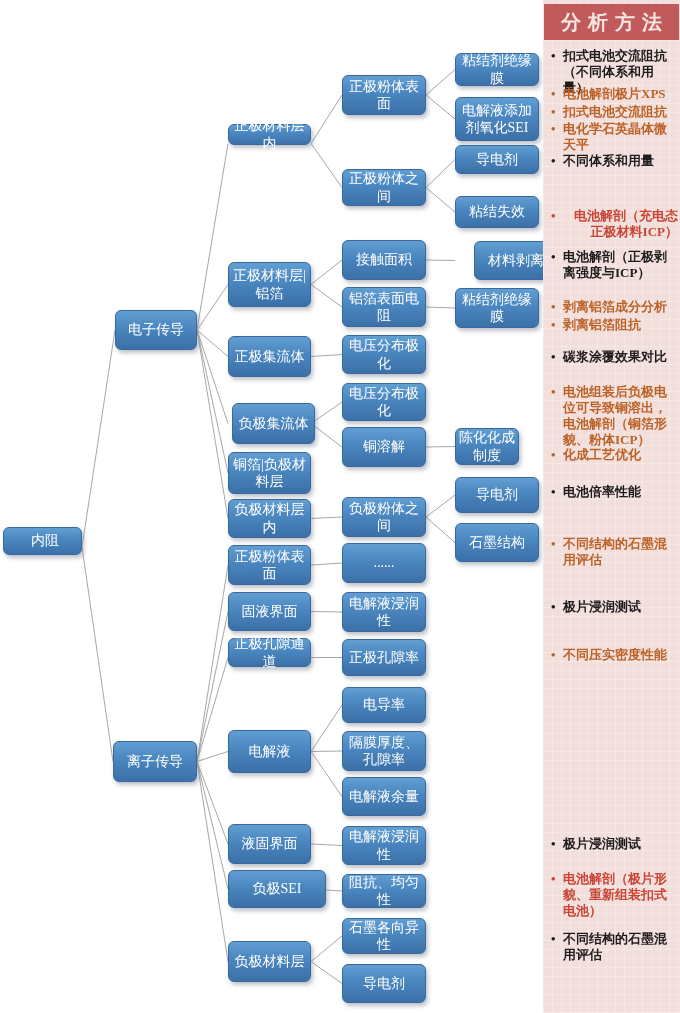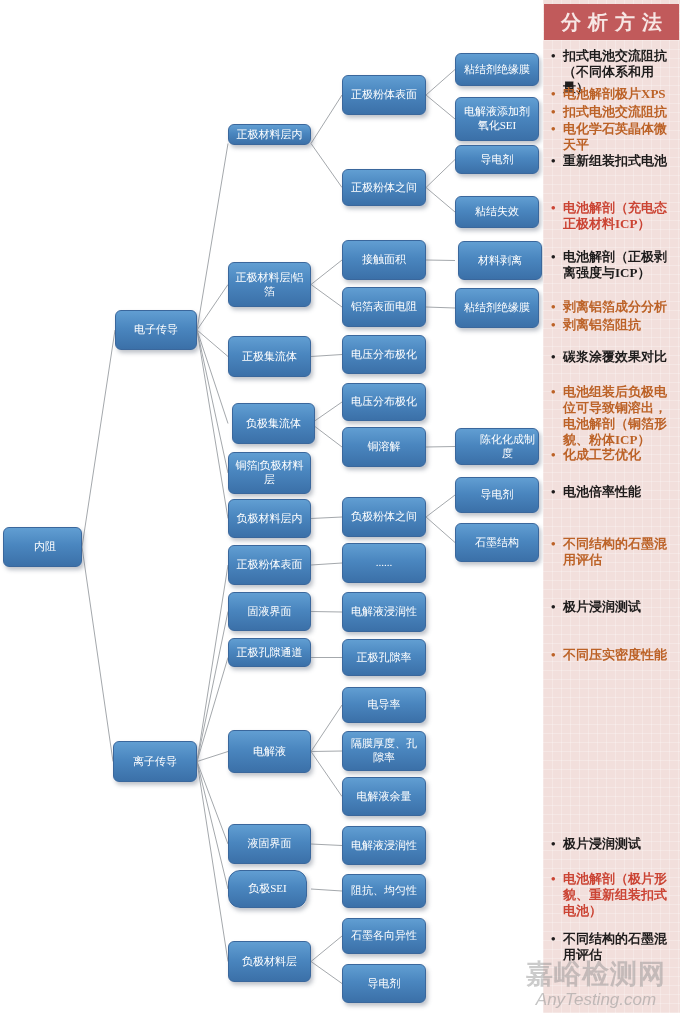--- a/index.html
+++ b/index.html
@@ -7,21 +7,21 @@
   #stage {
     position:relative; width:680px; height:1013px; overflow:hidden;
     background:#ffffff;
     font-family:"Liberation Serif","DejaVu Serif",serif;
   }
   #edges { position:absolute; left:0; top:0; width:680px; height:1013px; z-index:1; }
   #edges line { stroke:#a4a8ac; stroke-width:1; }
   .node {
     position:absolute; z-index:2;
     display:flex; align-items:center; justify-content:center;
-    text-align:center; color:#ffffff; font-size:11px; line-height:1.25;
+    text-align:center; color:#ffffff; font-size:14px; line-height:1.25;
     padding:2px 3px;
     background:linear-gradient(180deg,#619ed2 0%,#4a86bf 45%,#3b70a8 100%);
     border:1px solid #3a679c; border-radius:6px;
     box-shadow:2px 3px 4px rgba(110,120,135,.45);
   }
   
   #sidebar {
     position:absolute; left:543px; top:0; width:137px; height:1013px; z-index:2;
     background:
       repeating-linear-gradient(0deg, rgba(255,255,255,.25) 0 1px, rgba(0,0,0,0) 1px 9px),
@@ -104,36 +104,36 @@
       <line x1="311" y1="657.5" x2="342" y2="657.5"></line>
       <line x1="311" y1="751.5" x2="342" y2="705"></line>
       <line x1="311" y1="751.5" x2="342" y2="751"></line>
       <line x1="311" y1="751.5" x2="342" y2="796.5"></line>
       <line x1="311" y1="844" x2="342" y2="845.5"></line>
       <line x1="311" y1="889" x2="342" y2="891"></line>
       <line x1="311" y1="961.5" x2="342" y2="936"></line>
       <line x1="311" y1="961.5" x2="342" y2="983.5"></line>
     </svg>
 
-  <div class="node" style="left:3px;top:527px;width:79px;height:40px;padding-left:8px;">内阻</div>
+  <div class="node" style="left:3px;top:527px;width:79px;height:28px;padding-left:8px;">内阻</div>
   <div class="node" style="left:115px;top:310px;width:82px;height:40px;">电子传导</div>
   <div class="node" style="left:113px;top:741px;width:84px;height:41px;">离子传导</div>
 
   <div class="node" style="left:228px;top:124px;width:83px;height:21px;">正极材料层内</div>
   <div class="node" style="left:228px;top:262px;width:83px;height:45px;">正极材料层|铝箔</div>
   <div class="node" style="left:228px;top:336px;width:83px;height:41px;">正极集流体</div>
   <div class="node" style="left:232px;top:403px;width:83px;height:41px;">负极集流体</div>
   <div class="node" style="left:228px;top:452px;width:83px;height:42px;">铜箔|负极材料层</div>
   <div class="node" style="left:228px;top:499px;width:83px;height:39px;">负极材料层内</div>
   <div class="node" style="left:228px;top:545px;width:83px;height:40px;">正极粉体表面</div>
   <div class="node" style="left:228px;top:592px;width:83px;height:39px;">固液界面</div>
   <div class="node" style="left:228px;top:638px;width:83px;height:29px;">正极孔隙通道</div>
   <div class="node" style="left:228px;top:730px;width:83px;height:43px;">电解液</div>
   <div class="node" style="left:228px;top:824px;width:83px;height:40px;">液固界面</div>
-  <div class="node" style="left:228px;top:870px;width:79px;height:38px;border-radius:12px;">负极SEI</div>
+  <div class="node" style="left:228px;top:870px;width:98px;height:38px;">负极SEI</div>
   <div class="node" style="left:228px;top:941px;width:83px;height:41px;">负极材料层</div>
 
   <div class="node" style="left:342px;top:75px;width:84px;height:40px;">正极粉体表面</div>
   <div class="node" style="left:342px;top:169px;width:84px;height:37px;">正极粉体之间</div>
   <div class="node" style="left:342px;top:240px;width:84px;height:40px;">接触面积</div>
   <div class="node" style="left:342px;top:287px;width:84px;height:40px;">铝箔表面电阻</div>
   <div class="node" style="left:342px;top:335px;width:84px;height:39px;">电压分布极化</div>
   <div class="node" style="left:342px;top:383px;width:84px;height:38px;">电压分布极化</div>
   <div class="node" style="left:342px;top:427px;width:84px;height:40px;">铜溶解</div>
   <div class="node" style="left:342px;top:497px;width:84px;height:40px;">负极粉体之间</div>
@@ -145,49 +145,45 @@
   <div class="node" style="left:342px;top:777px;width:84px;height:39px;">电解液余量</div>
   <div class="node" style="left:342px;top:826px;width:84px;height:39px;">电解液浸润性</div>
   <div class="node" style="left:342px;top:918px;width:84px;height:36px;">石墨各向异性</div>
   <div class="node" style="left:342px;top:874px;width:84px;height:34px;">阻抗、均匀性</div>
   <div class="node" style="left:342px;top:964px;width:84px;height:39px;">导电剂</div>
 
   <div class="node" style="left:455px;top:53px;width:84px;height:33px;">粘结剂绝缘膜</div>
   <div class="node" style="left:455px;top:97px;width:84px;height:44px;">电解液添加剂氧化SEI</div>
   <div class="node" style="left:455px;top:145px;width:84px;height:29px;">导电剂</div>
   <div class="node" style="left:455px;top:196px;width:84px;height:32px;">粘结失效</div>
-  <div class="node" style="left:458px;top:241px;width:84px;height:39px;">材料剥离</div>
+  <div class="node" style="left:474px;top:241px;width:84px;height:39px;">材料剥离</div>
   <div class="node" style="left:455px;top:288px;width:84px;height:40px;">粘结剂绝缘膜</div>
-  <div class="node" style="left:455px;top:428px;width:84px;height:37px;padding-left:24px;">陈化化成制度</div>
+  <div class="node" style="left:455px;top:428px;width:64px;height:37px;">陈化化成制度</div>
   <div class="node" style="left:455px;top:477px;width:84px;height:36px;">导电剂</div>
   <div class="node" style="left:455px;top:523px;width:84px;height:39px;">石墨结构</div>
 
   <div id="sidebar">
     <div id="sidebar-header">分析方法</div>
     <ul id="method-list">
       <li class="c-black" style="top:48px;">扣式电池交流阻抗（不同体系和用量）</li>
       <li class="c-orange" style="top:86px;">电池解剖极片XPS</li>
       <li class="c-orange" style="top:104px;">扣式电池交流阻抗</li>
       <li class="c-orange" style="top:121px;">电化学石英晶体微天平</li>
-      <li class="c-black" style="top:153px;">重新组装扣式电池</li>
-      <li class="c-red" style="top:200px;">电池解剖（充电态正极材料ICP）</li>
+      <li class="c-black" style="top:153px;">不同体系和用量</li>
+      <li class="c-red" style="top:208px;text-align:right;">电池解剖（充电态正极材料ICP）</li>
       <li class="c-black" style="top:249px;">电池解剖（正极剥离强度与ICP）</li>
       <li class="c-orange" style="top:299px;">剥离铝箔成分分析</li>
       <li class="c-orange" style="top:317px;">剥离铝箔阻抗</li>
       <li class="c-black" style="top:349px;">碳浆涂覆效果对比</li>
       <li class="c-orange" style="top:384px;">电池组装后负极电位可导致铜溶出，电池解剖（铜箔形貌、粉体ICP）</li>
       <li class="c-orange" style="top:447px;">化成工艺优化</li>
       <li class="c-black" style="top:484px;">电池倍率性能</li>
       <li class="c-orange" style="top:536px;">不同结构的石墨混用评估</li>
       <li class="c-black" style="top:599px;">极片浸润测试</li>
       <li class="c-orange" style="top:647px;">不同压实密度性能</li>
       <li class="c-black" style="top:836px;">极片浸润测试</li>
       <li class="c-red" style="top:871px;">电池解剖（极片形貌、重新组装扣式电池）</li>
       <li class="c-black" style="top:931px;">不同结构的石墨混用评估</li>
     </ul>
   </div>
 
-  <div id="watermark">
-    <div class="wm1">嘉峪检测网</div>
-    <div class="wm2">AnyTesting.com</div>
-  </div>
 
 </div>
 
 </body></html>

